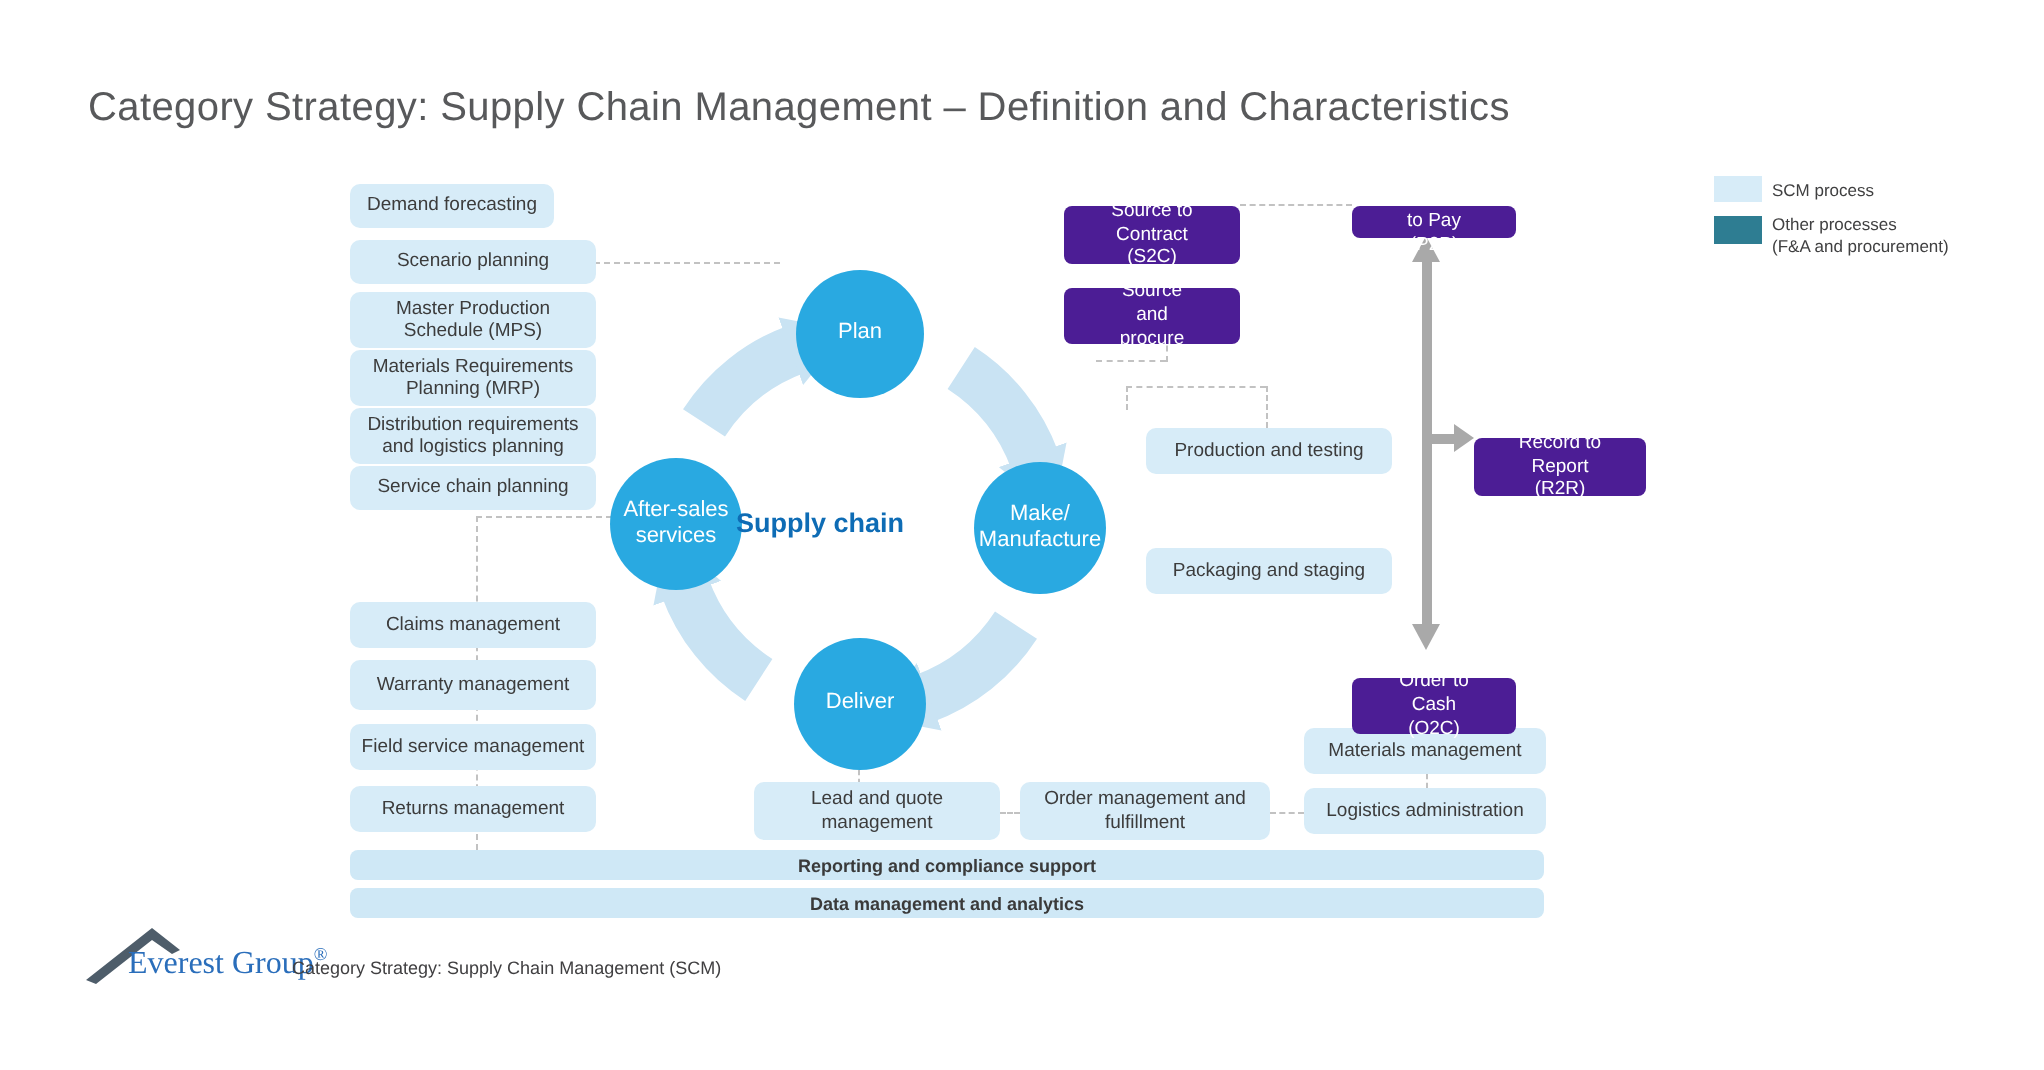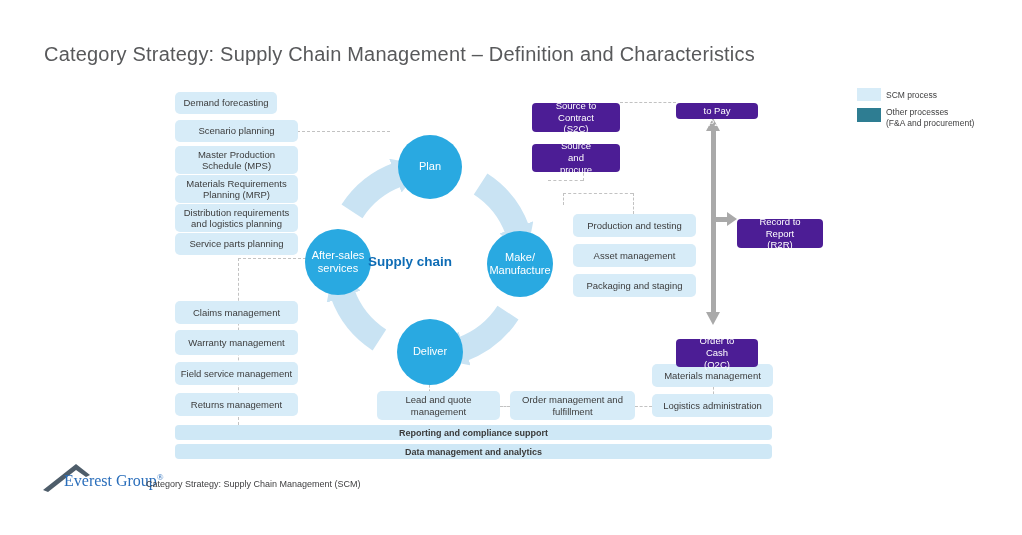--- a/index.html
+++ b/index.html
@@ -78,29 +78,28 @@
   <div class="garrow-head-up"></div>
   <div class="garrow-head-down"></div>
   <div class="garrow-branch"></div>
   <div class="garrow-head-right"></div>
 
   <div class="box" style="left:175px;top:92px;width:102px;height:22px;">Demand forecasting</div>
   <div class="box" style="left:175px;top:120px;width:123px;height:22px;">Scenario planning</div>
   <div class="box" style="left:175px;top:146px;width:123px;height:28px;">Master Production Schedule (MPS)</div>
   <div class="box" style="left:175px;top:175px;width:123px;height:28px;">Materials Requirements Planning (MRP)</div>
   <div class="box" style="left:175px;top:204px;width:123px;height:28px;">Distribution requirements and logistics planning</div>
-  <div class="box" style="left:175px;top:233px;width:123px;height:22px;">Service parts planning</div>
+  <div class="box" style="left:175px;top:233px;width:123px;height:22px;">Service chain planning</div>
 
   <div class="box" style="left:175px;top:301px;width:123px;height:23px;">Claims management</div>
   <div class="box" style="left:175px;top:330px;width:123px;height:25px;">Warranty management</div>
   <div class="box" style="left:175px;top:362px;width:123px;height:23px;">Field service management</div>
   <div class="box" style="left:175px;top:393px;width:123px;height:23px;">Returns management</div>
 
   <div class="box" style="left:573px;top:214px;width:123px;height:23px;">Production and testing</div>
-  <div class="box" style="left:573px;top:244px;width:123px;height:23px;">Asset management</div>
   <div class="box" style="left:573px;top:274px;width:123px;height:23px;">Packaging and staging</div>
 
   <div class="box" style="left:377px;top:391px;width:123px;height:29px;">Lead and quote management</div>
   <div class="box" style="left:510px;top:391px;width:125px;height:29px;">Order management and fulfillment</div>
 
   <div class="box" style="left:652px;top:364px;width:121px;height:23px;">Materials management</div>
   <div class="box" style="left:652px;top:394px;width:121px;height:23px;">Logistics administration</div>
 
   <div class="teal" style="left:532px;top:88px;width:88px;height:29px;">Source to
 Contract (S2C)</div>

